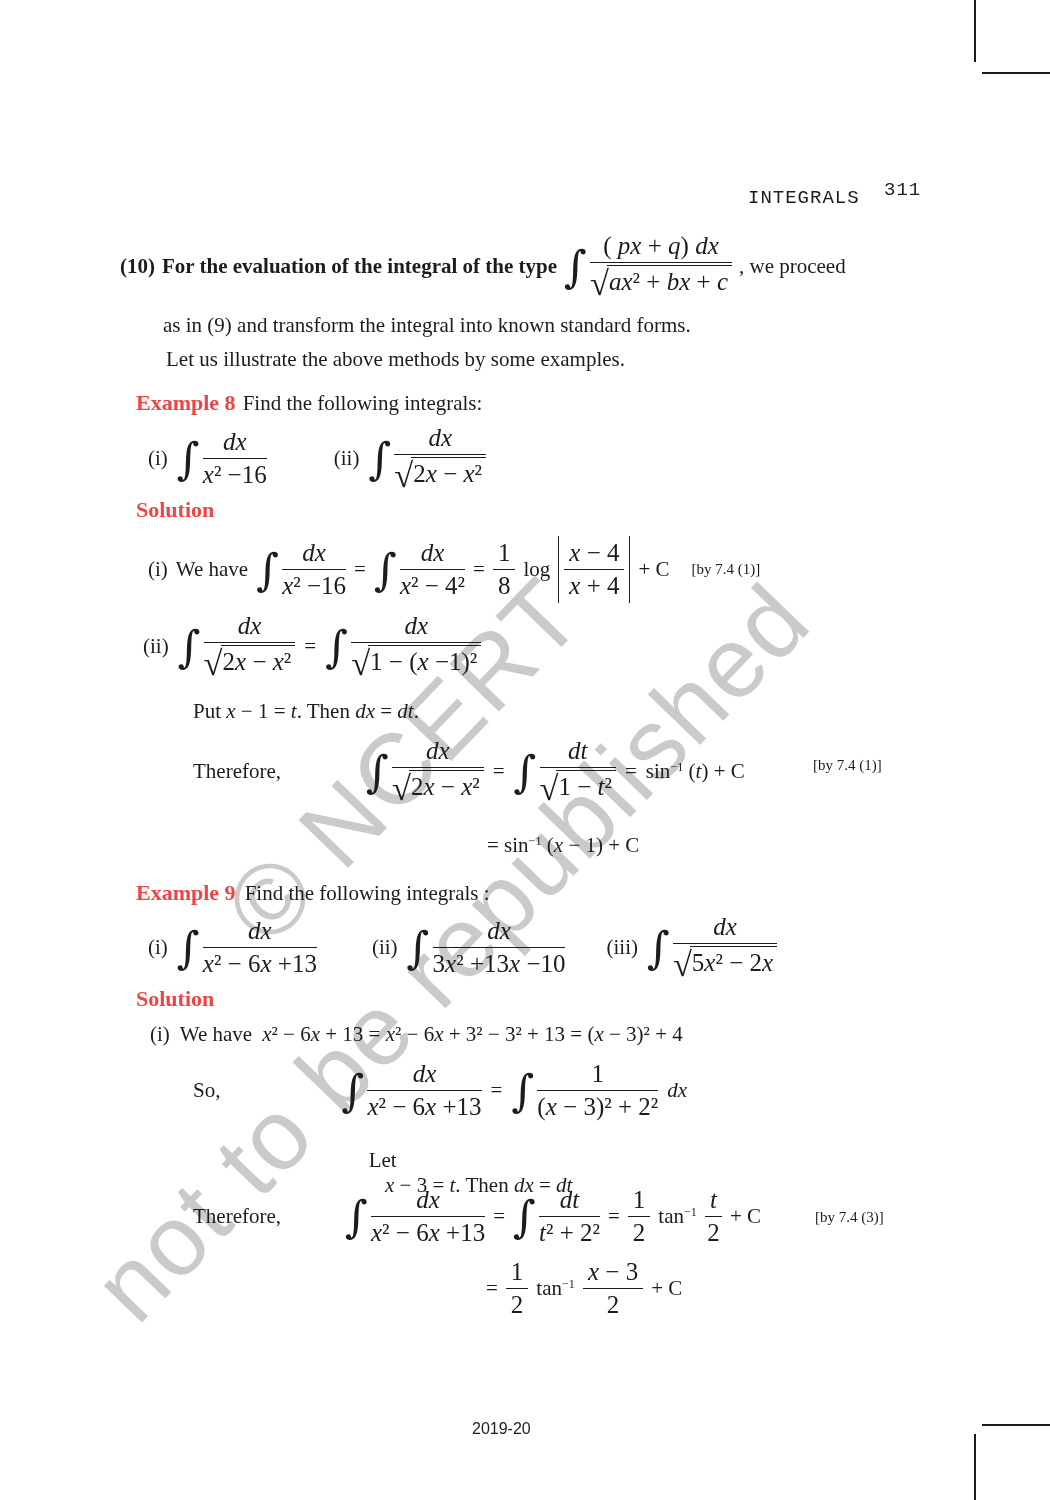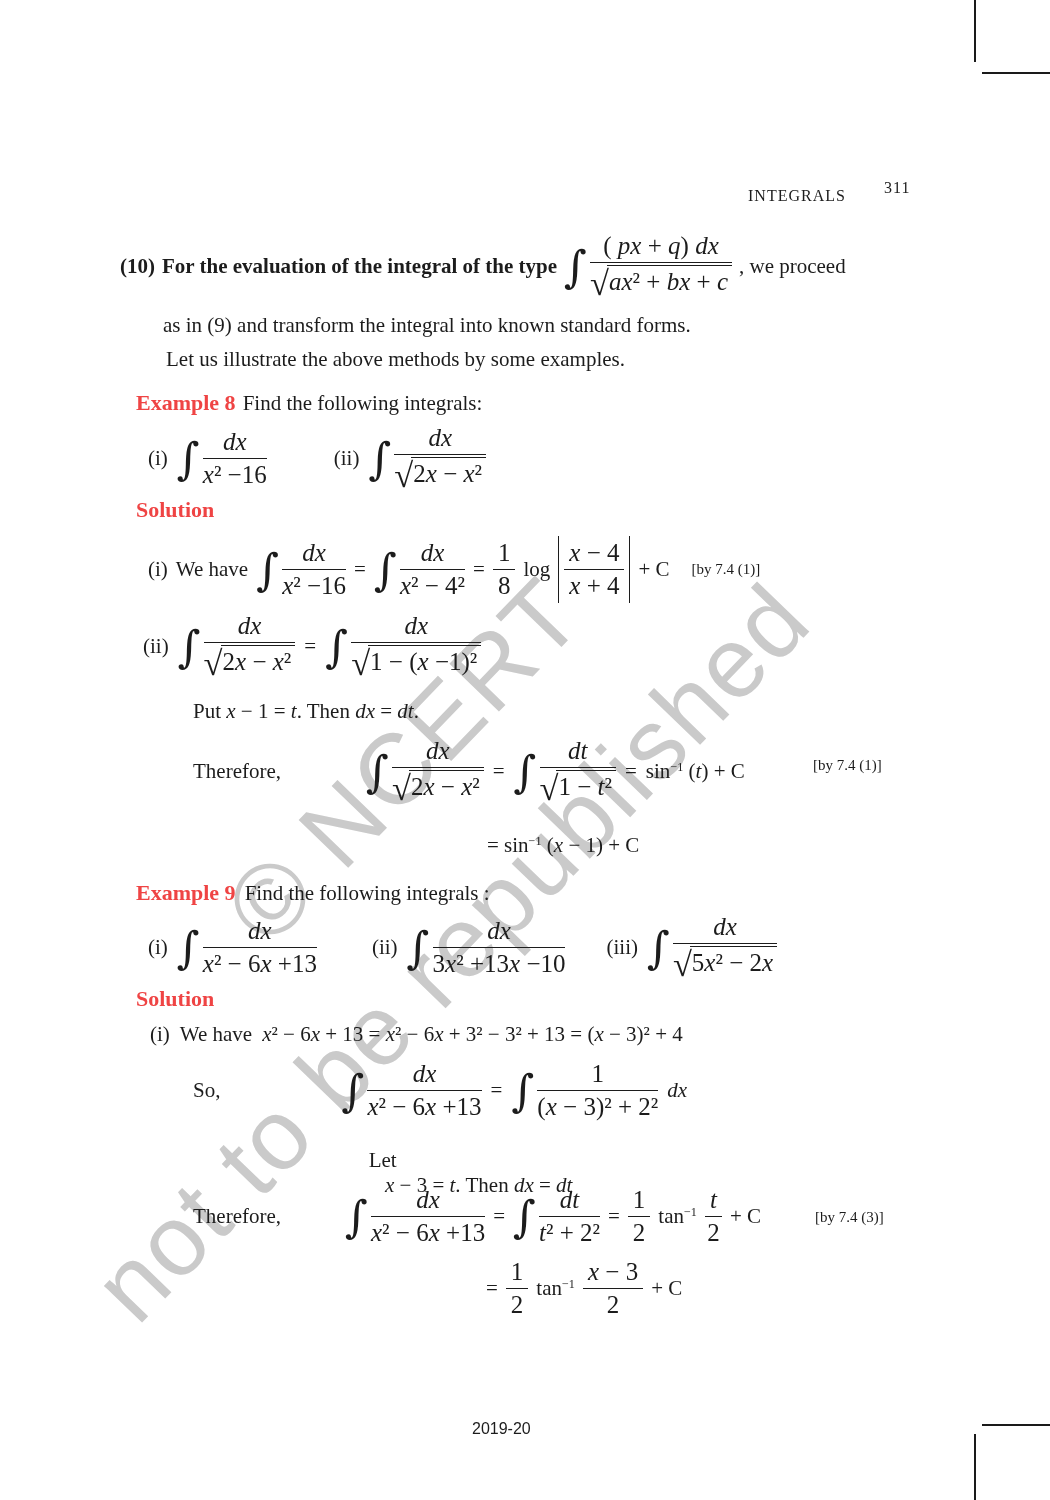--- a/index.html
+++ b/index.html
@@ -20,21 +20,21 @@
   .mgroup{display:inline-flex;align-items:center;}
   .intg{font-family:"DejaVu Serif",serif;font-size:44px;line-height:0.8;margin-right:3px;font-style:normal;}
   .frac{display:inline-block;text-align:center;font-size:25px;line-height:1.12;vertical-align:middle;}
   .frac .num{display:block;border-bottom:1.6px solid #1c1c1c;padding:0 5px 2px 5px;}
   .frac .den{display:block;padding-top:2px;}
   .sqrt{display:inline-flex;align-items:stretch;}
   .rsign{align-self:flex-end;font-size:1.38em;line-height:0.72;margin-right:-2px;font-style:normal;}
   .rbar{border-top:1.6px solid #1c1c1c;padding:2px 4px 0 2px;}
   .abs{display:inline-block;border-left:1.6px solid #1c1c1c;border-right:1.6px solid #1c1c1c;padding:3px 5px;}
   .lbl{font-size:21px;}
-  .hdr{position:absolute;font-size:16px;letter-spacing:1px;z-index:1;}
+  .hdr{position:absolute;font-size:19px;letter-spacing:1px;z-index:1;font-family:Liberation Mono, monospace;}
   .ftr{position:absolute;font-family:"Liberation Sans","DejaVu Sans",sans-serif;font-size:16px;z-index:1;}
   .by{font-size:15px;}
 </style>
 </head>
 <body>
 
 <div class="page">
 
   <div class="crop" style="left:974px;top:0;width:2px;height:62px;"></div>
   <div class="crop" style="left:982px;top:72px;width:68px;height:2px;"></div>

